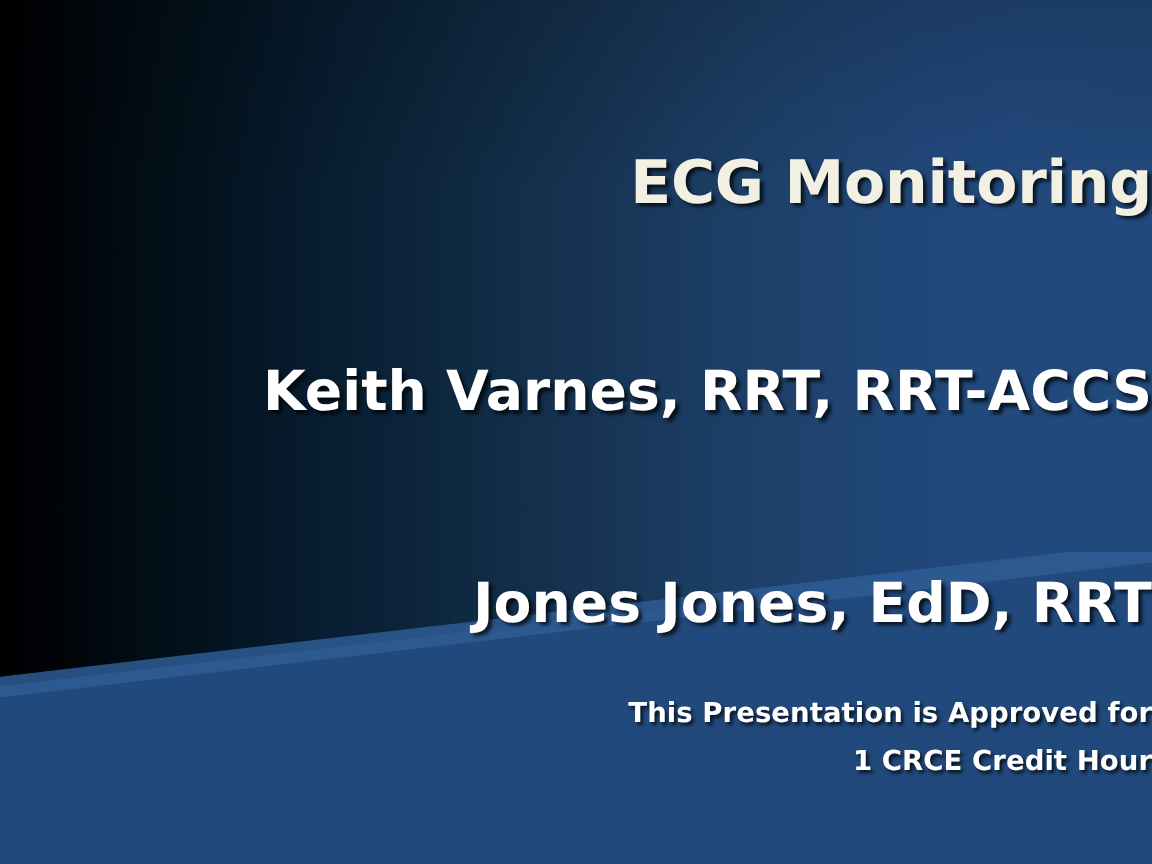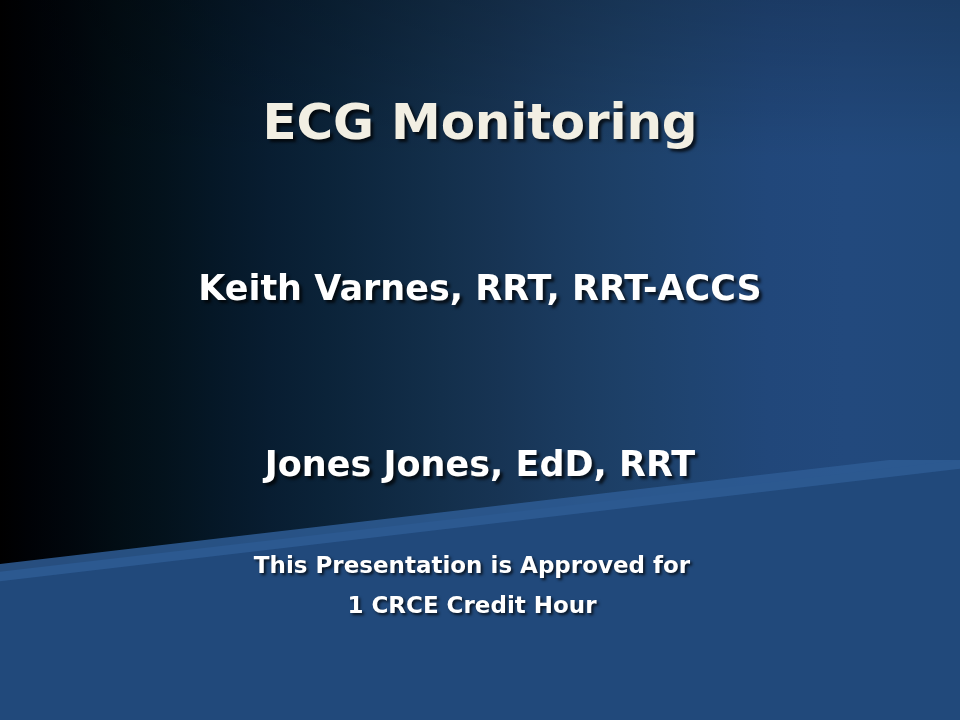--- a/index.html
+++ b/index.html
@@ -71,21 +71,22 @@
     height: 260px;
     background: #2e5c94;
     clip-path: polygon(0% 40.0%, 100% -3.2%, 100% 3.4%, 0% 46.6%);
     -webkit-clip-path: polygon(0% 40.0%, 100% -3.2%, 100% 3.4%, 0% 46.6%);
     opacity: 0.85;
   }
 
   .content {
     position: absolute;
     inset: 0;
-    text-align: center;
+    text-align: right;
+    margin-top: 30px;
   }
 
   .title {
     position: absolute;
     left: 0;
     right: 0;
     top: 96px;
     font-size: 50px;
     font-weight: bold;
     color: #f2efe3;
@@ -94,38 +95,38 @@
     line-height: 1.05;
   }
 
   .authors {
     position: absolute;
     left: 0;
     right: 0;
     top: 262px;
   }
   .author-line {
-    font-size: 35px;
+    font-size: 46px;
     font-weight: bold;
     color: #ffffff;
     line-height: 1.52;
     text-shadow: 3px 3px 3px rgba(0,0,0,0.70);
   }
 
   .author-second {
     position: absolute;
     left: 0;
     right: 0;
     top: 438px;
   }
 
   .approval {
     position: absolute;
     left: 0;
-    right: 16px;
+    right: 0;
     top: 546px;
   }
   .approval-line {
     font-size: 23px;
     font-weight: bold;
     color: #ffffff;
     line-height: 1.72;
     text-shadow: 2px 2px 3px rgba(0,0,0,0.72);
   }
 </style>

